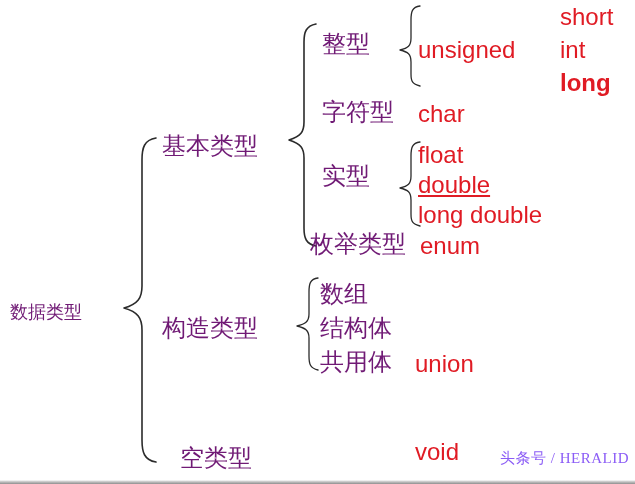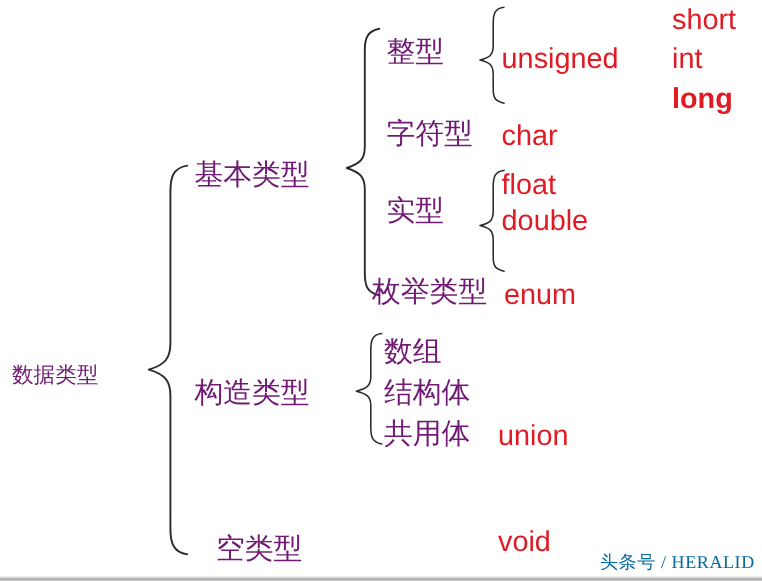--- a/index.html
+++ b/index.html
@@ -48,24 +48,24 @@
     position: absolute;
     left: 0;
     bottom: 0;
     width: 635px;
     height: 4px;
     background: linear-gradient(to bottom, #ffffff 0%, #c9c9c9 40%, #8e8e8e 100%);
   }
   #watermark {
     position: absolute;
     right: 6px;
-    bottom: 6px;
+    bottom: 16px;
     font-family: "Liberation Serif", "DejaVu Serif", serif;
     font-size: 15px;
-    color: #0369a1;
+    color: #8b5cf6;
     letter-spacing: 0.5px;
     white-space: nowrap;
     margin-left: 24px;
   }
 </style>
 </head>
 <body>
 
 <div id="canvas">
 
@@ -128,21 +128,22 @@
                C 16 3, 15 8, 15 16
                L 15 36
                C 15 44, 12 46, 4 48
                C 12 50, 15 52, 15 60
                L 15 74
                C 15 81, 16 84, 24 86"></path>
     </svg>
   </div>
 
   <div class="en" style="left:418px; top:143px;">float</div>
-  <div class="en" style="left:418px; top:173px;">double</div>
+  <div class="en" style="left:418px; top:173px;text-decoration:underline;">double</div>
+  <div class="en" style="left:418px; top:203px;">long double</div>
 
   <div class="cn" style="left:310px; top:232px;">枚举类型</div>
   <div class="en" style="left:420px; top:234px;">enum</div>
 
   <div class="cn" style="left:162px; top:316px;">构造类型</div>
 
   <div class="brace thin" style="left:292px; top:276px; width:30px; height:96px;">
     <svg width="30" height="96" viewBox="0 0 30 96">
       <path d="M 26 2
                C 18 3, 17 8, 17 16

